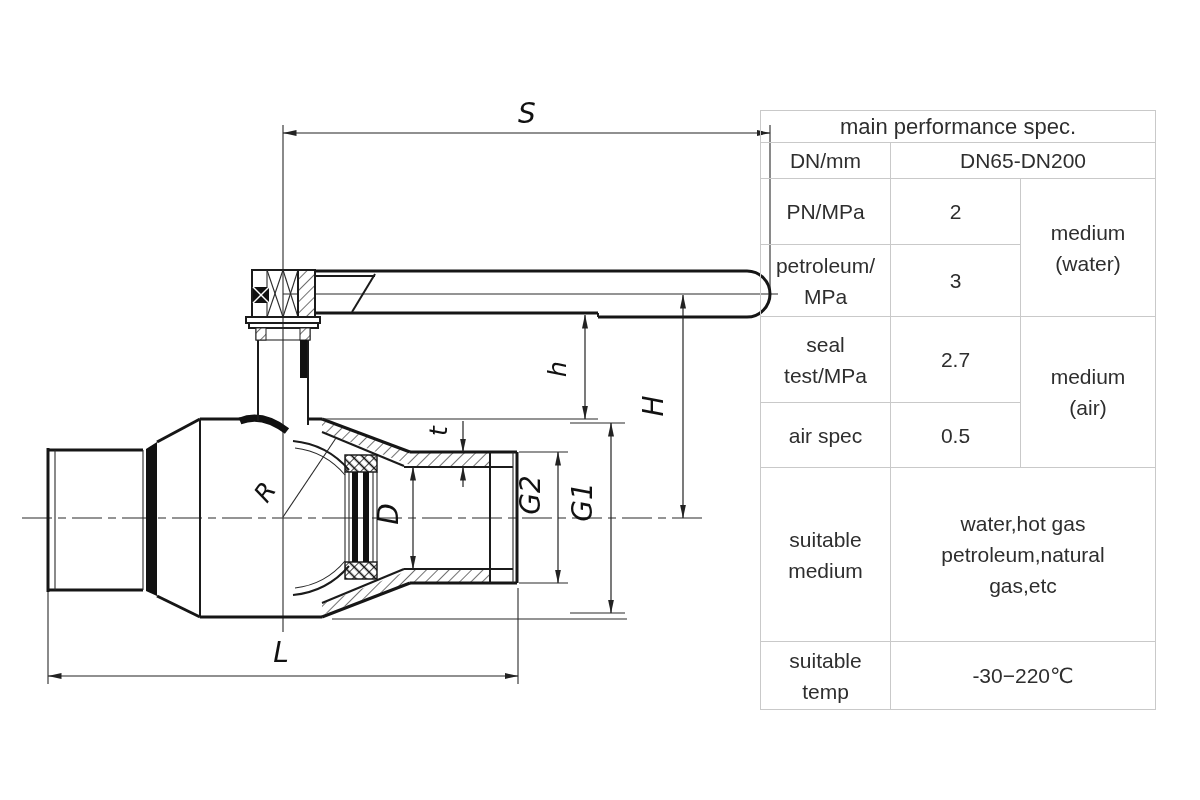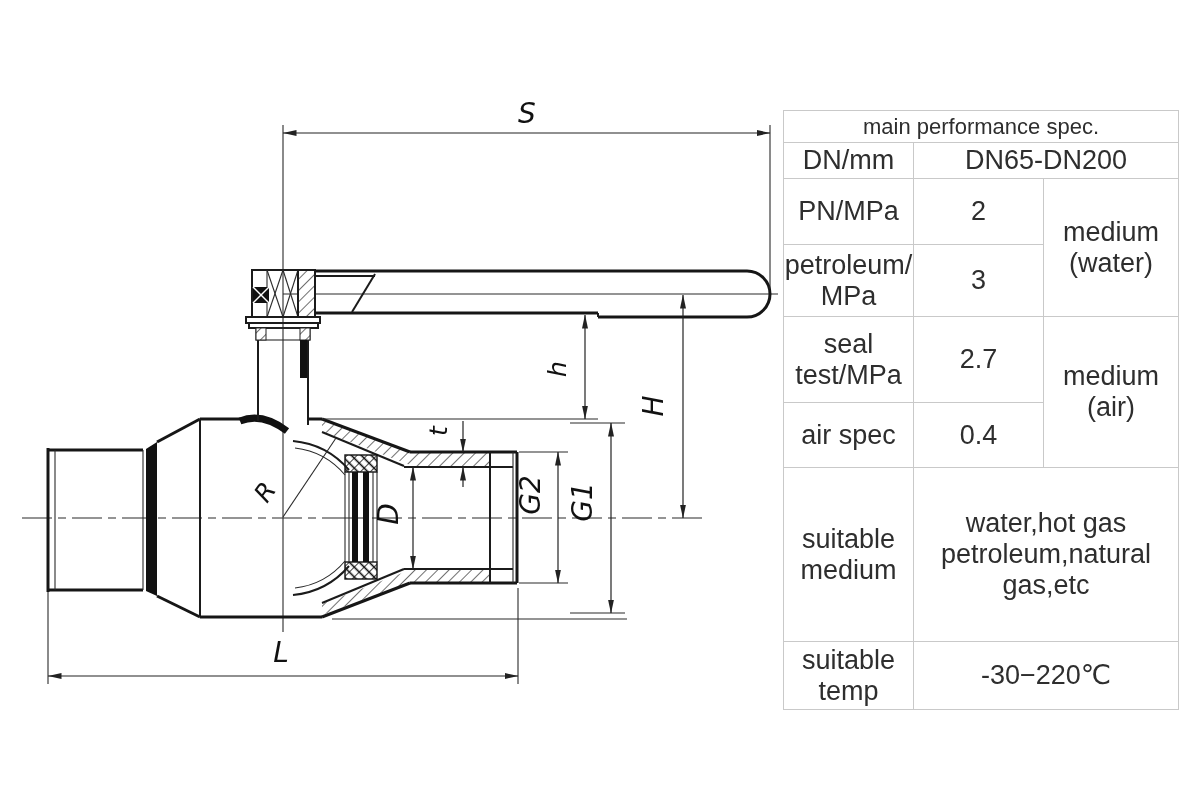--- a/index.html
+++ b/index.html
@@ -10,24 +10,24 @@
   .th3{stroke:#161616;stroke-width:3;fill:none;}
   .th2{stroke:#1b1b1b;stroke-width:2;fill:none;}
   .th1{stroke:#2a2a2a;stroke-width:1.1;fill:none;}
   .cl{stroke:#2a2a2a;stroke-width:1.1;fill:none;stroke-dasharray:30 6 8 6;}
   .dim{stroke:#222;stroke-width:1.2;fill:none;}
   .blk{fill:#111;stroke:none;}
   .dimtxt{fill:#111;font-family:"DejaVu Sans","Liberation Sans",sans-serif;
           font-style:italic;font-size:28px;}
   .dimtxt.small{font-size:25px;}
   
-  .spec{position:absolute;left:783px;top:110px;border-collapse:collapse;
+  .spec{position:absolute;left:760px;top:110px;border-collapse:collapse;
         table-layout:fixed;color:#2e2e2e;}
   .spec td{border:1px solid #c9c9c9;text-align:center;vertical-align:middle;
-           font-size:27px;line-height:31px;white-space:pre-line;padding:0;}
+           font-size:21px;line-height:31px;white-space:pre-line;padding:0;}
   .spec td.title{font-size:22px;}
 </style>
 </head>
 <body>
 
 <div class="canvas">
 
   <svg class="drawing" width="1200" height="800" viewBox="0 0 1200 800">
     <defs>
       <marker id="ar" viewBox="0 0 14 8" refX="13.5" refY="4" markerWidth="14" markerHeight="8" orient="auto-start-reverse" markerUnits="userSpaceOnUse">
@@ -208,21 +208,21 @@
       </tr>
       <tr style="height:86px">
         <td>seal
 test/MPa</td>
         <td>2.7</td>
         <td rowspan="2">medium
 (air)</td>
       </tr>
       <tr style="height:65px">
         <td>air spec</td>
-        <td>0.4</td>
+        <td>0.5</td>
       </tr>
       <tr style="height:174px">
         <td>suitable
 medium</td>
         <td colspan="2">water,hot gas
 petroleum,natural
 gas,etc</td>
       </tr>
       <tr style="height:68px">
         <td>suitable

